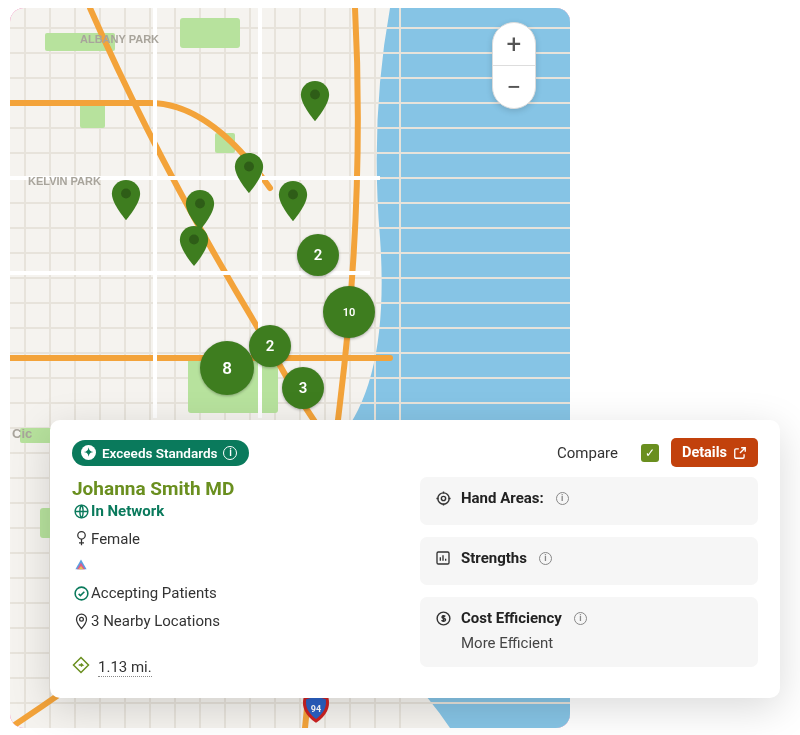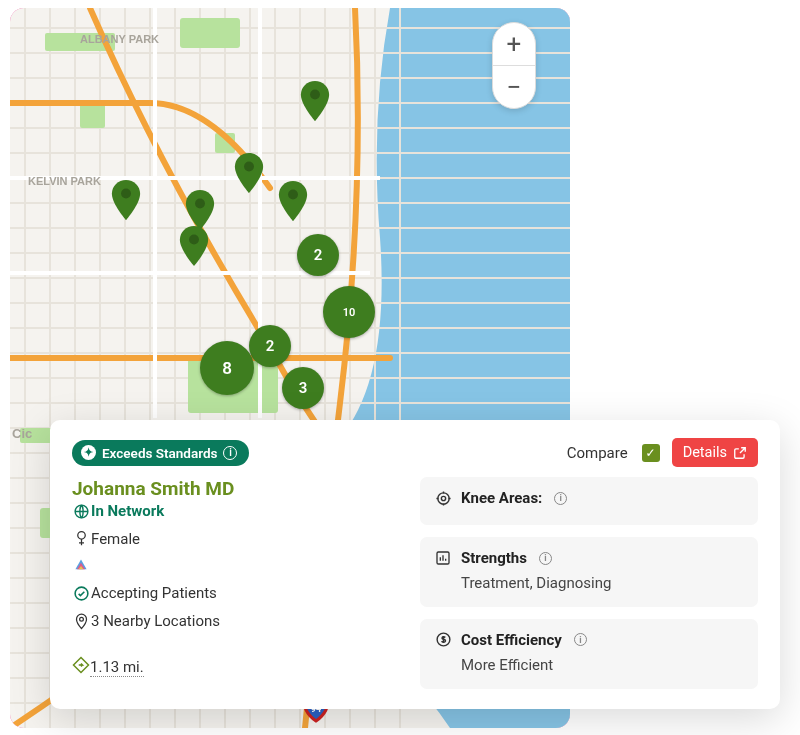--- a/index.html
+++ b/index.html
@@ -100,45 +100,45 @@
     background:#fff; color:#0a7a5c;
     display:flex;align-items:center;justify-content:center;
     font-size:11px;font-weight:900;
   }
   .badge-pill .info {
     width:14px;height:14px;border:1.5px solid #fff;border-radius:50%;
     display:flex;align-items:center;justify-content:center;
     font-size:10px;
   }
   .top-right { display:flex; align-items:center; gap:12px; }
-  .compare { font-size: 15px; color:#333; display:flex; align-items:center; gap:14px; }
+  .compare { font-size: 15px; color:#333; display:flex; align-items:center; gap:23px; }
   .checkbox {
     width:18px;height:18px;border-radius:3px;
     background:#6a8f1f; display:flex;align-items:center;justify-content:center;
     color:#fff; font-size:12px;
   }
   .details-btn {
-    background:#ef4444; color:#fff;
+    background:#c2410c; color:#fff;
     padding: 6px 11px;
     border-radius:5px;
-    font-size:14.5px; font-weight:400;
+    font-size:14.5px; font-weight:700;
     display:flex;align-items:center; gap:6px;
     cursor:pointer;
   }
 
   .card-body { display:flex; gap:28px; }
   .col-left { flex: 0 0 320px; }
   .col-right { flex: 1; }
   .provider-name { color:#6a8f1f; font-size:19px; font-weight:700; margin-bottom:2px; }
   .specialty { font-size:16px; color:#4b4b4b; margin-bottom:16px; }
   .attr-row { display:flex; align-items:center; gap:1px; font-size:15px; color:#333; margin-bottom:10px; }
   .attr-row:last-of-type { margin-bottom:0; }
   .attr-row .ic { width:18px; display:flex; align-items:center; justify-content:center; color:#0a7a5c; }
   .attr-row.bold { color:#0a7a5c; font-weight:700; }
-  .distance-row { margin-top:26px; display:flex; align-items:center; font-size:15px; }
+  .distance-row { margin-top:26px; display:flex; align-items:center; gap:8px; font-size:15px; }
   .distance-row .under { border-bottom:1px dotted #888; }
   .col-right .panel {
     background:#f6f6f6; border-radius:7px; padding:12px 14px;
     margin-bottom:12px;
   }
   .panel-head { display:flex; align-items:center; gap:9px; font-weight:700; font-size:15px; color:#222; margin-bottom:6px; }
   .panel-head .ic { width:18px; display:flex; align-items:center; justify-content:center; }
   .panel-body { font-size:15px; color:#454545; padding-left:27px; line-height:1.45; }
   .focus-link { color:#0a7a5c; font-weight:700; border-bottom:1px dotted #0a7a5c; }
   .info-s { width:13px;height:13px;border:1.3px solid #888;border-radius:50%;display:inline-flex;align-items:center;justify-content:center;font-size:9px;color:#888;margin-left:3px; }
@@ -333,37 +333,36 @@
     <div class="col-right">
       <div class="panel">
         <div class="panel-head">
           <span class="ic">
             <svg width="17" height="17" viewBox="0 0 24 24" fill="none" stroke="#333" stroke-width="2">
                 <circle cx="12" cy="12" r="8"></circle>
                 <circle cx="12" cy="12" r="3"></circle>
                 <path d="M12 2v3M12 19v3M2 12h3M19 12h3"></path>
               </svg>
           </span>
-          <span>Knee Areas:</span>
+          <span>Hand Areas:</span>
           <span class="info-s">i</span>
         </div>
       </div>
 
       <div class="panel">
         <div class="panel-head">
           <span class="ic">
             <svg width="16" height="16" viewBox="0 0 24 24" fill="none" stroke="#333" stroke-width="2">
                 <rect x="3" y="3" width="18" height="18" rx="2"></rect>
                 <path d="M8 16V11M12 16V8M16 16v-3"></path>
               </svg>
           </span>
           <span>Strengths</span>
           <span class="info-s">i</span>
         </div>
-        <div class="panel-body">Treatment, Diagnosing</div>
       </div>
 
       <div class="panel" style="margin-bottom:0">
         <div class="panel-head">
           <span class="ic">
             <svg width="17" height="17" viewBox="0 0 24 24" fill="none" stroke="#333" stroke-width="2">
                 <circle cx="12" cy="12" r="9"></circle>
                 <path d="M12 7v10M14.5 9.2c-.7-1-2-1.2-3-1-1.3.3-2 1.4-1.3 2.5.5.8 1.8 1 2.8 1.3 1.3.4 2.2 1.2 1.7 2.5-.4 1-1.7 1.5-3 1.3-1-.2-1.9-.7-2.4-1.5"></path>
               </svg>
           </span>

